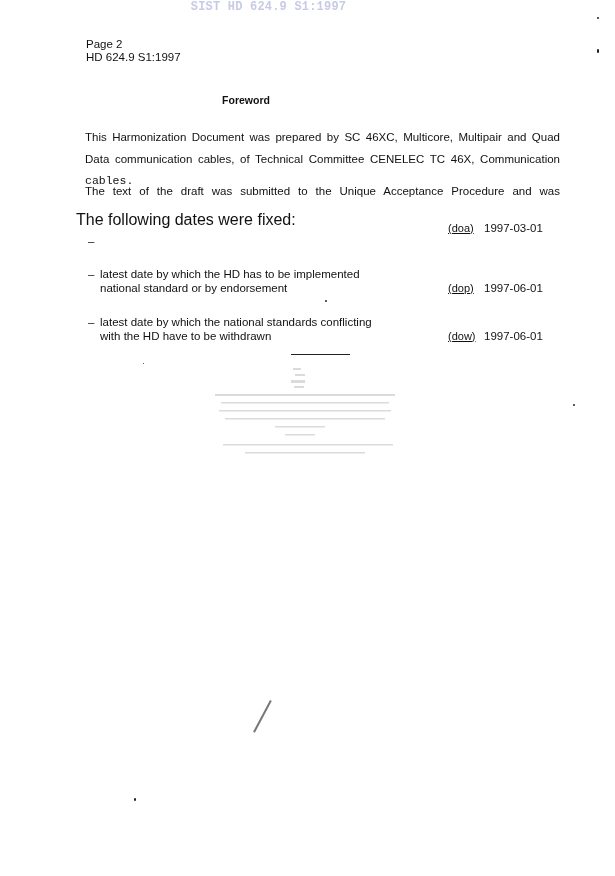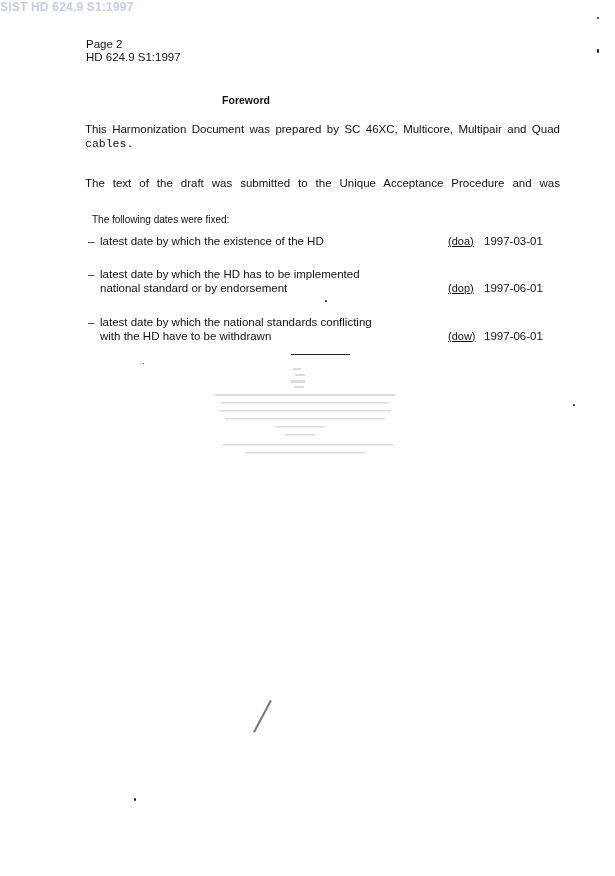--- a/index.html
+++ b/index.html
@@ -13,25 +13,26 @@
       position: relative;
       overflow: hidden;
       font-family: "Liberation Sans", "DejaVu Sans", sans-serif;
       color: #111111;
     }
     .watermark {
       position: absolute;
       top: 0px;
       left: 0;
       width: 537px;
-      text-align: left;
+      text-align: center;
       font-size: 12px;
       font-weight: bold;
       color: #c8cbe6;
       letter-spacing: 0.2px;
+      font-family: Liberation Mono, monospace;
     }
     .page-header {
       position: absolute;
       left: 86px;
       top: 38px;
       font-size: 11.5px;
       line-height: 13px;
     }
     .heading {
       position: absolute;
@@ -50,30 +51,31 @@
       line-height: 13.5px;
       text-align: justify;
       text-align-last: left;
     }
     .para.p1 { top: 123px; }
     .para.p2 { top: 177px; }
     .para .line {
       display: block;
       text-align: justify;
       text-align-last: justify;
+      margin-top: 8px;
     }
     .para .line.last {
       text-align-last: left;
       font-family: Liberation Mono, monospace;
     }
     .dates-intro {
       position: absolute;
-      left: 92px;
+      left: 76px;
       top: 213px;
-      font-size: 10px;
+      font-size: 16px;
       line-height: 13.5px;
     }
     .date-item {
       position: absolute;
       left: 88px;
       width: 465px;
       font-size: 11.5px;
       line-height: 13.5px;
     }
     .date-item .desc {
@@ -140,33 +142,33 @@
 
 <div class="page-header">
   <div>Page 2</div>
   <div>HD 624.9 S1:1997</div>
 </div>
 
 <div class="heading">Foreword</div>
 
 <div class="para p1">
   <span class="line">This Harmonization Document was prepared by SC 46XC, Multicore, Multipair and Quad</span>
+  <span class="line">Data communication cables, of Technical Committee CENELEC TC 46X, Communication</span>
   <span class="line last">cables.</span>
 </div>
 
 <div class="para p2">
   <span class="line">The text of the draft was submitted to the Unique Acceptance Procedure and was</span>
 </div>
 
 <div class="dates-intro">The following dates were fixed:</div>
 
 <div class="date-item di1">
   <div class="desc">
     <span class="dash">–</span>
-    <div>latest date by which the existence of the HD</div>
   </div>
   <span class="code">(doa)</span>
   <span class="date">1997-03-01</span>
 </div>
 
 <div class="date-item di2">
   <div class="desc">
     <span class="dash">–</span>
     <div>latest date by which the HD has to be implemented</div>
     <div>national standard or by endorsement</div>

